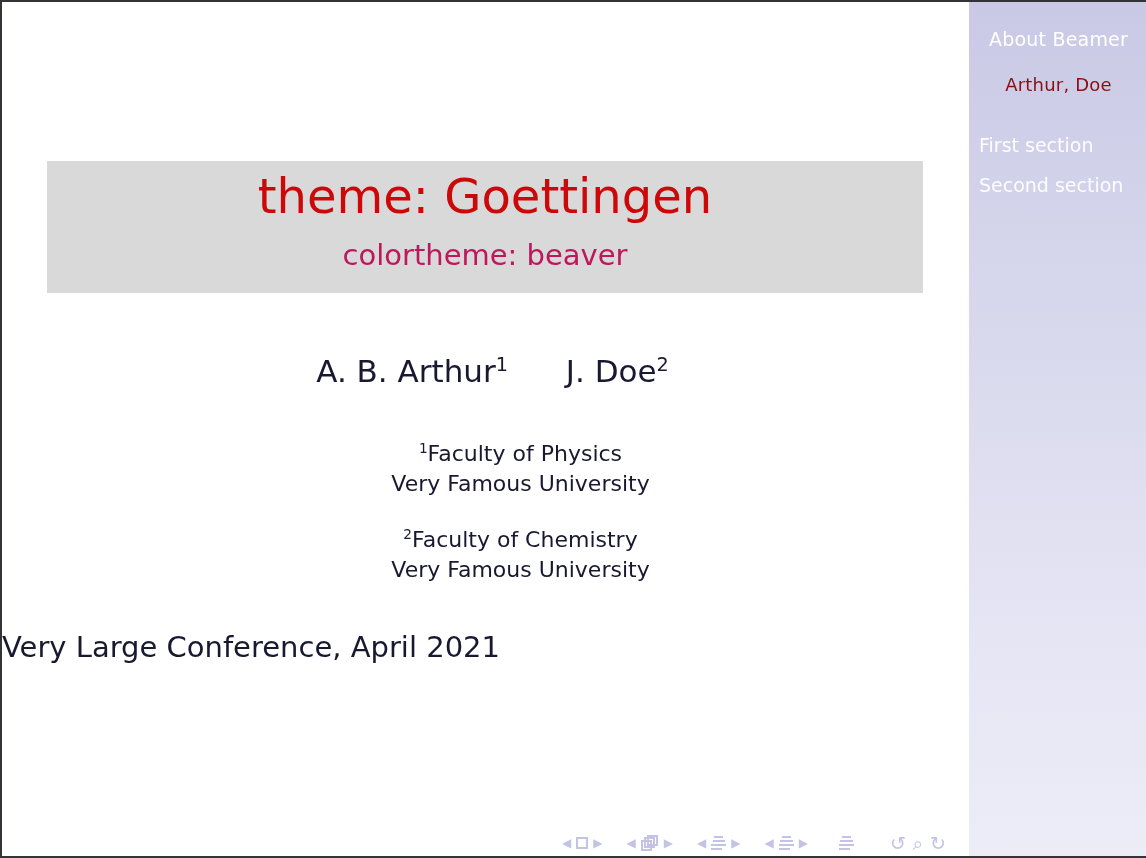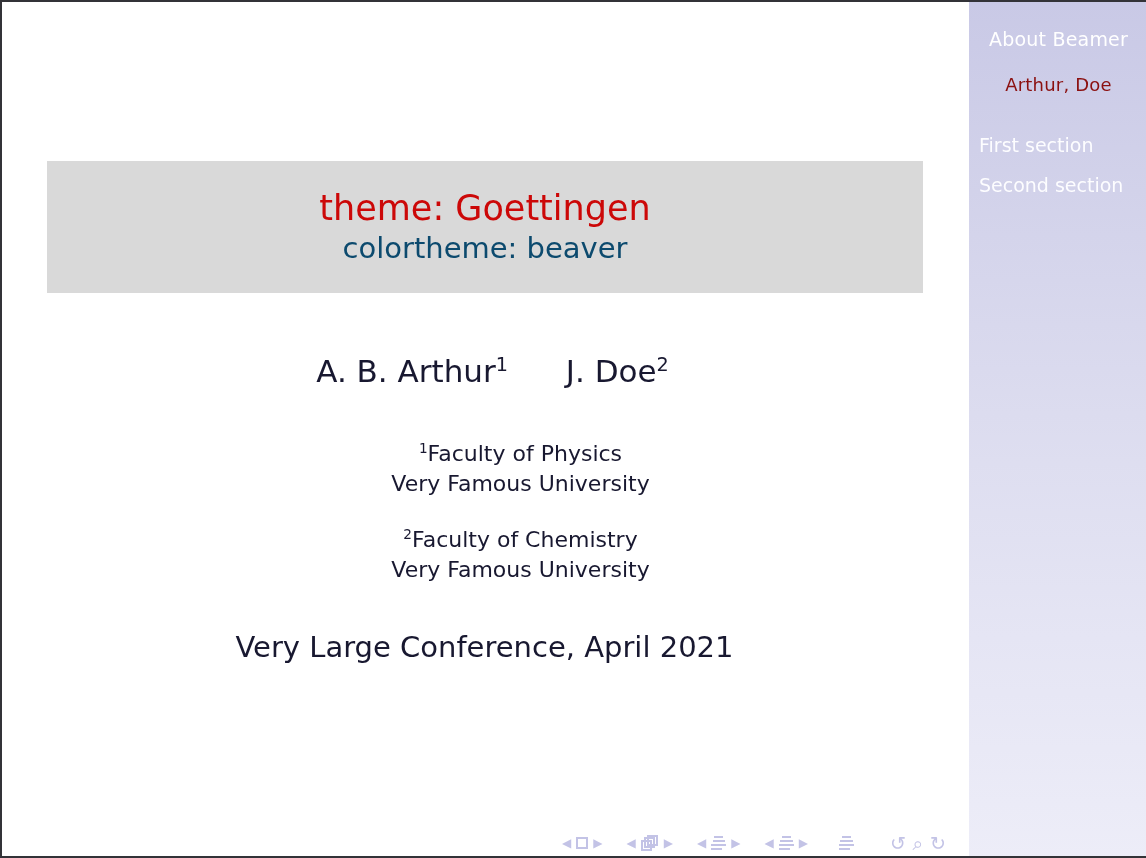--- a/index.html
+++ b/index.html
@@ -75,33 +75,33 @@
     height: 132px;
     background: #d9d9d9;
     display: flex;
     flex-direction: column;
     align-items: center;
     justify-content: center;
     box-sizing: border-box;
   }
   #main-title {
     color: #cc0808;
-    font-size: 35px;
+    font-size: 48px;
     line-height: 1.05;
     white-space: nowrap;
     margin: 0 0 6px 0;
     font-weight: normal;
   }
   #sub-title {
-    color: #0c4a6e;
+    color: #be185d;
     font-size: 29px;
     line-height: 1.05;
     text-align: left;
     white-space: nowrap;
-    margin: 0;
+    margin: 13px;
     font-weight: normal;
   }
 
   
   #authors {
     position: absolute;
     left: 0;
     top: 351px;
     width: 965px;
     text-align: center;
@@ -130,21 +130,21 @@
   }
   #affil-1 { top: 437px; }
   #affil-2 { top: 523px; }
 
   
   #conference {
     position: absolute;
     left: 0;
     top: 628px;
     width: 965px;
-    text-align: center;
+    text-align: left;
     color: #181830;
     font-size: 29px;
     white-space: nowrap;
   }
 
   
   #navsymbols {
     position: absolute;
     left: 555px;
     top: 828px;

